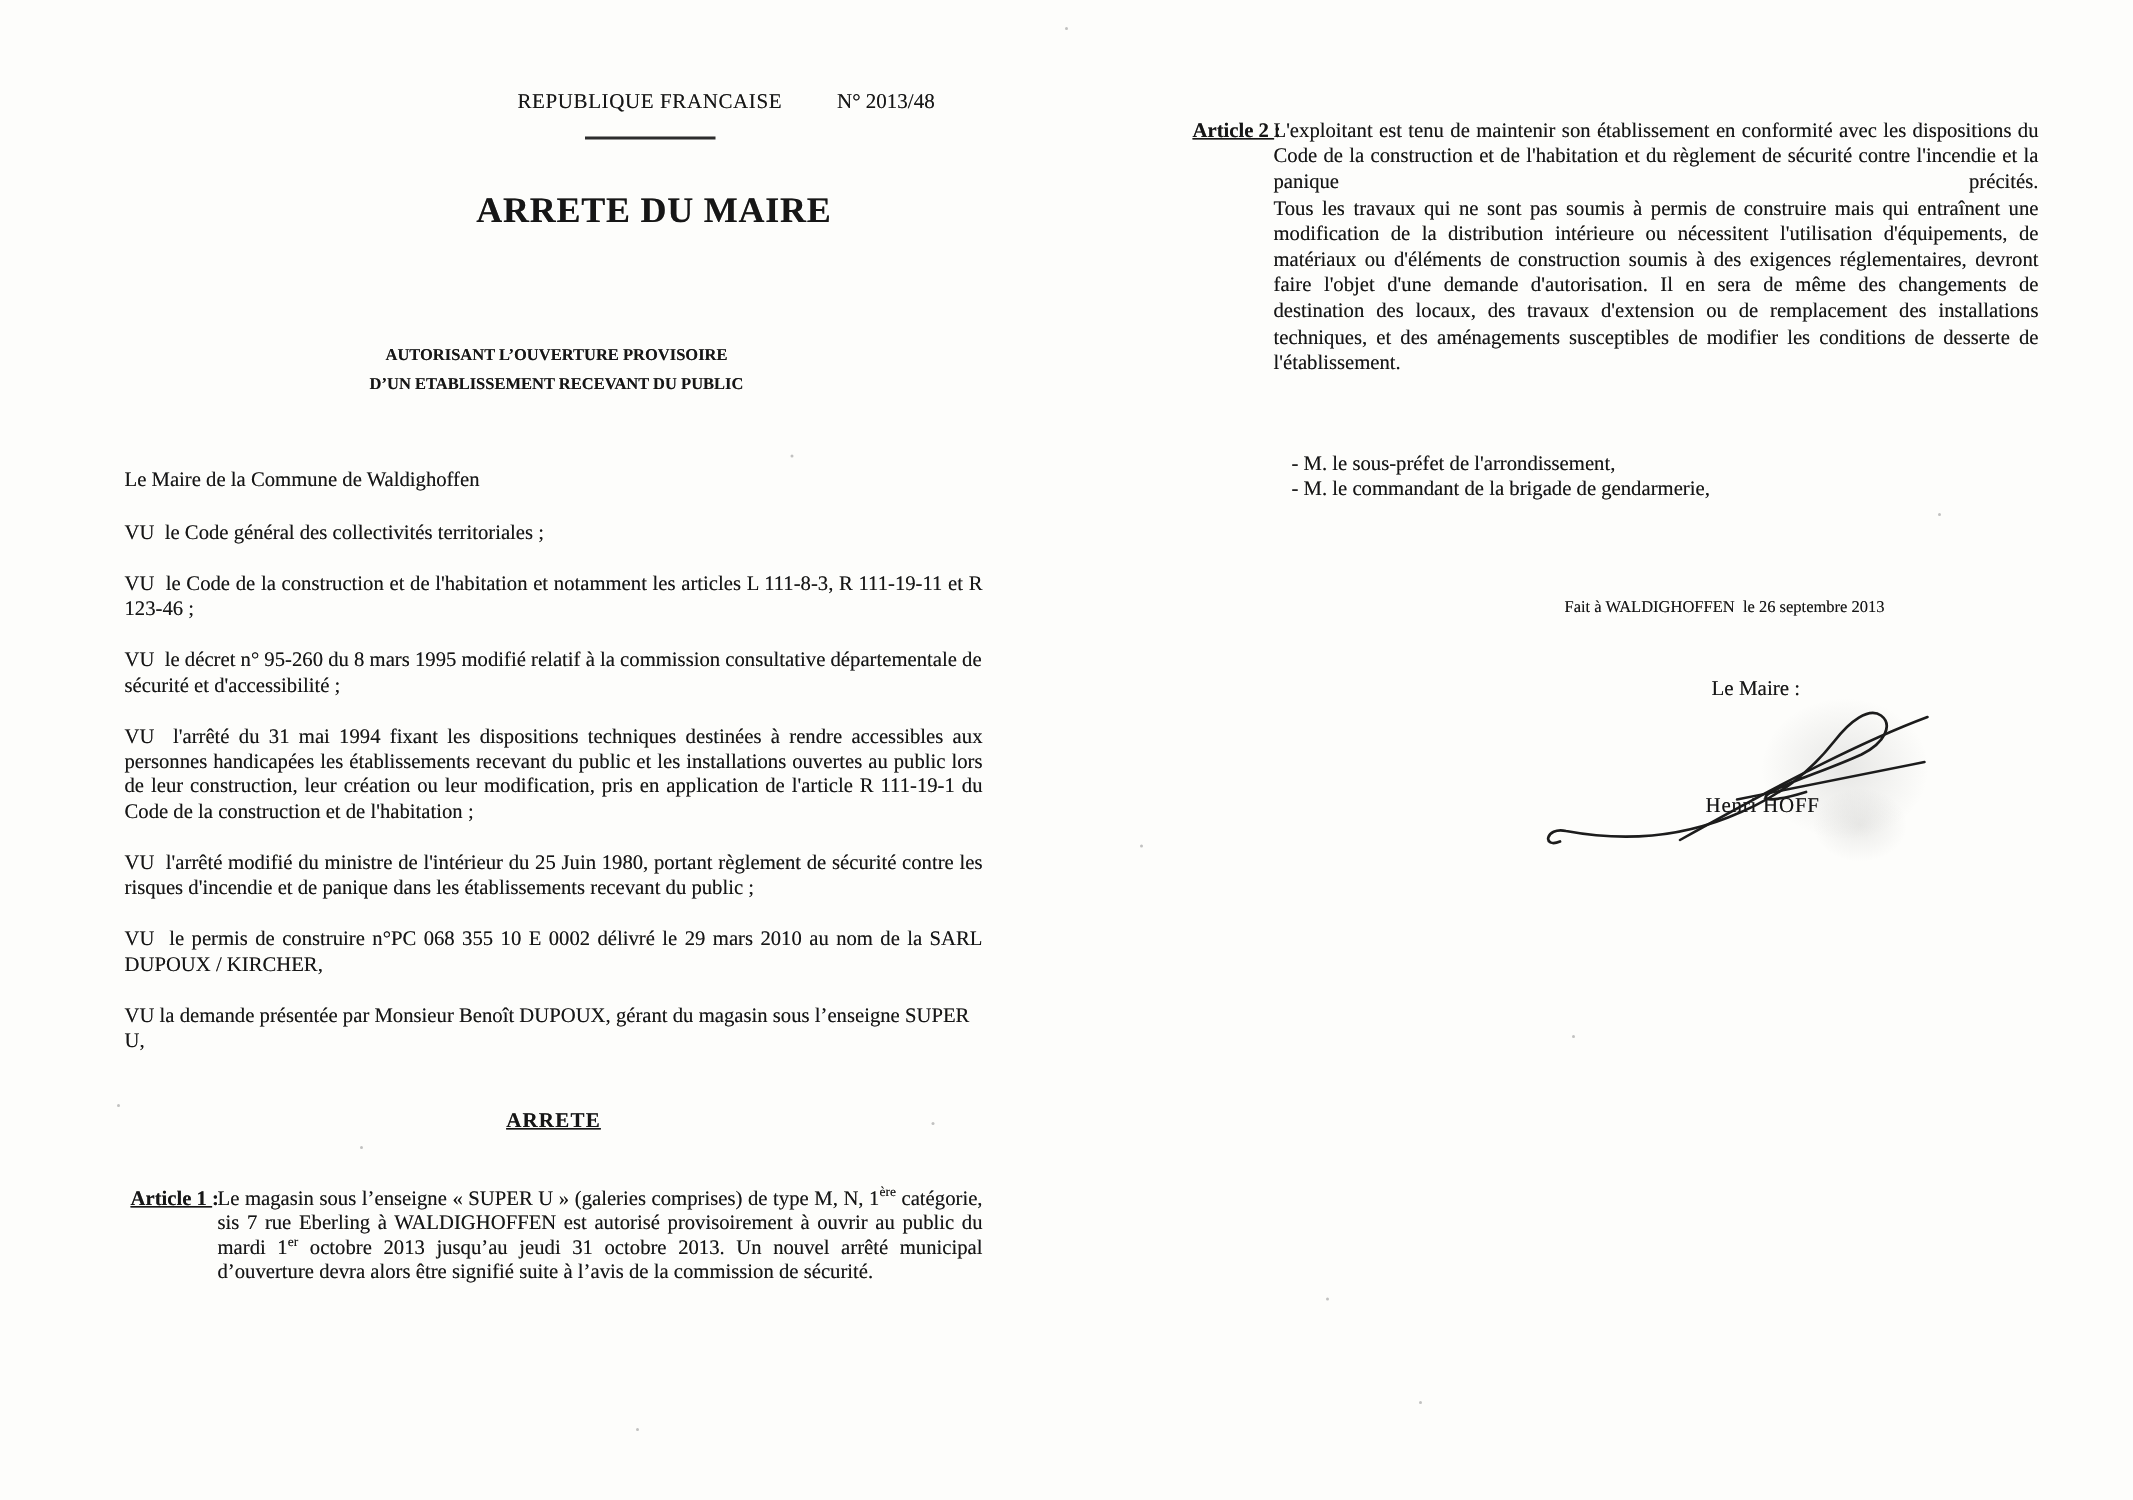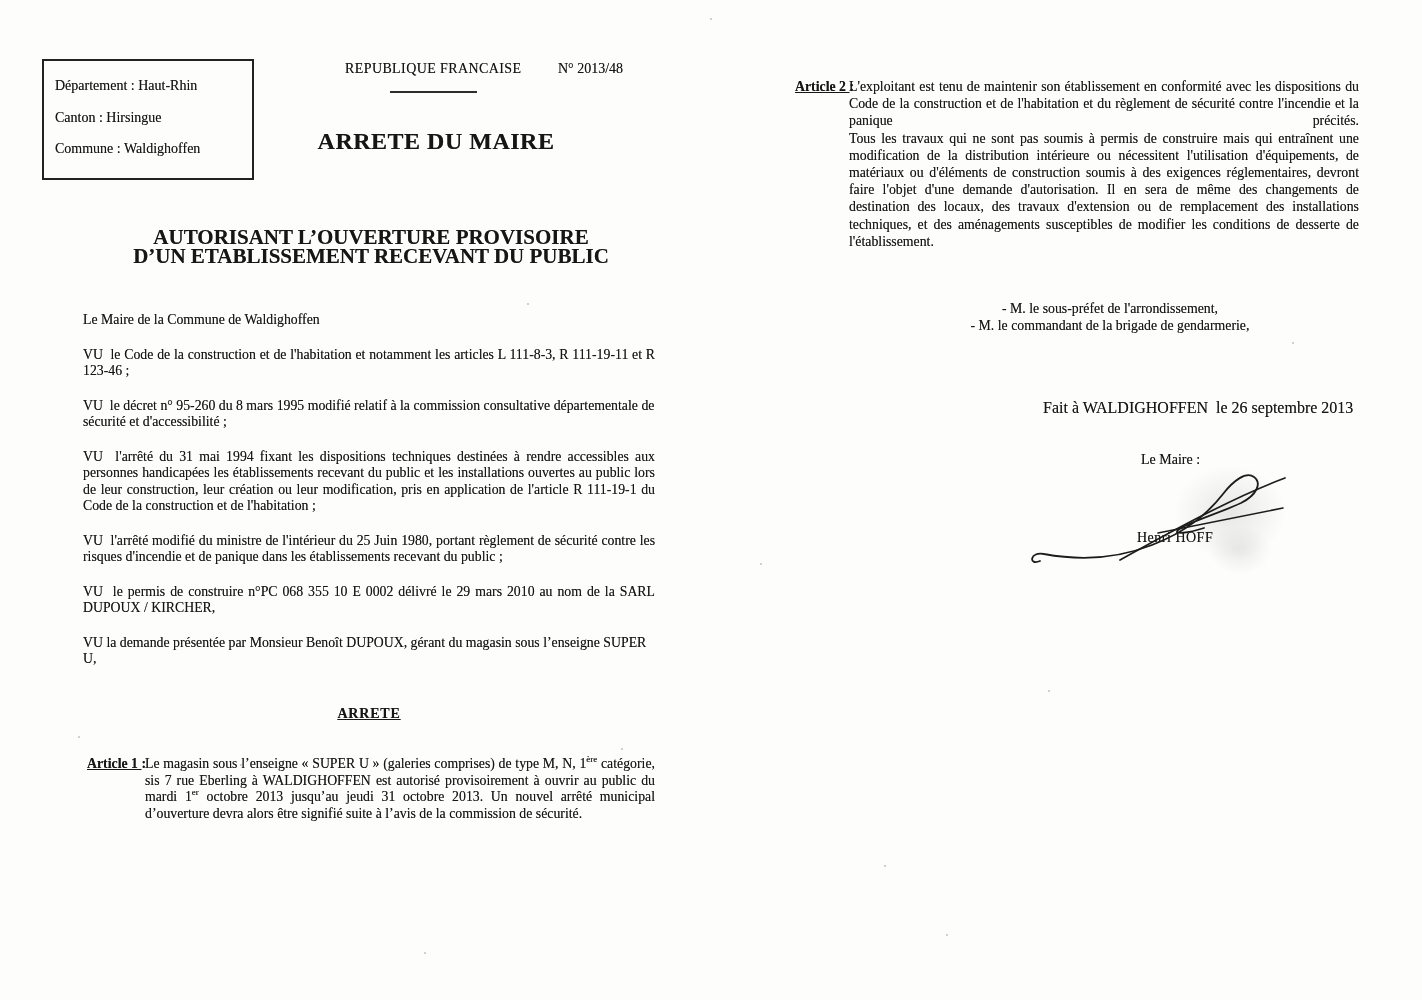--- a/index.html
+++ b/index.html
@@ -21,21 +21,21 @@
   .meta-box div{white-space:nowrap;}
   .republic{position:absolute;left:345px;top:61px;font-size:14px;letter-spacing:.4px;}
   .act-number{position:absolute;left:558px;top:61px;font-size:14px;}
   .republic-rule{position:absolute;left:390px;top:91px;width:87px;height:2px;background:#2d2d2d;}
   .main-title{
     position:absolute;left:286px;top:128px;width:300px;
     text-align:center;font-size:24px;font-weight:bold;letter-spacing:.5px;white-space:nowrap;
   }
   .subtitle{
     position:absolute;left:83px;top:228px;width:576px;
-    text-align:center;font-size:21px;font-weight:bold;line-height:19px;
+    text-align:center;font-size:11px;font-weight:bold;line-height:19px;
   }
   
   .body-text{font-size:13.8px;line-height:16.5px;}
   .left-body{position:absolute;left:83px;top:312px;width:572px;}
   .left-body p{margin:0 0 18px 0;}
   .jus{text-align:justify;}
   .arrete-heading{
     margin:38px 0 34px 0 !important;text-align:center;font-weight:bold;
     font-size:14px;letter-spacing:.8px;text-decoration:underline;
   }
@@ -43,54 +43,50 @@
   .a1{padding-left:62px;}
   .a2{padding-left:58px;}
   .art-label{position:absolute;left:4px;top:0;white-space:nowrap;font-weight:bold;}
   .u{text-decoration:underline;}
   .sup{vertical-align:super;font-size:9px;line-height:0;}
   .stretch-last{text-align:justify;text-align-last:justify;}
   
   .right-body{position:absolute;left:791px;top:78px;width:568px;font-size:13.8px;line-height:17.2px;}
   .article2 p{margin:0;}
   .article3-block{position:absolute;left:791px;top:284px;width:568px;font-size:13.8px;line-height:17.2px;}
-  .recipients{margin:16px 0 0 70px;text-align:center;}
-  .closing-date{position:absolute;left:1043px;top:399px;font-size:16px;white-space:nowrap;}
+  .recipients{margin:16px 0 0 70px;}
+  .closing-date{position:absolute;left:1043px;top:399px;font-size:11px;white-space:nowrap;}
   .closing-title{position:absolute;left:1141px;top:452px;font-size:14px;white-space:nowrap;}
   .signatory-name{position:absolute;left:1137px;top:530px;font-size:14px;white-space:nowrap;letter-spacing:.5px;}
   .signature-svg{position:absolute;left:1012px;top:462px;width:280px;height:105px;}
   .sig-noise{position:absolute;border-radius:50%;}
   .noise-a{left:1150px;top:445px;width:160px;height:135px;
     background:radial-gradient(closest-side,rgba(70,70,70,.12),rgba(70,70,70,0) 70%);}
   .noise-b{left:1195px;top:515px;width:90px;height:70px;
     background:radial-gradient(closest-side,rgba(70,70,70,.10),rgba(70,70,70,0) 70%);}
   .speck{position:absolute;background:rgba(40,40,40,.28);border-radius:50%;}
 </style>
 </head>
 <body>
 
 <div class="page">
 
-  <div class="meta-box">
-    <div>Département : Haut-Rhin</div>
-    <div>Canton : Hirsingue</div>
-    <div>Commune : Waldighoffen</div>
-  </div>
 
   <div class="republic">REPUBLIQUE FRANCAISE</div>
   <div class="act-number">N° 2013/48</div>
   <div class="republic-rule"></div>
   <div class="main-title">ARRETE DU MAIRE</div>
   <div class="subtitle">
     <div>AUTORISANT L’OUVERTURE PROVISOIRE</div>
     <div>D’UN ETABLISSEMENT RECEVANT DU PUBLIC</div>
   </div>
 
   <div class="left-body body-text">
     <p>Le Maire de la Commune de Waldighoffen</p>
+    <p>VU&nbsp; le Code général des collectivités territoriales ;</p>
     <p class="jus">VU&nbsp; le Code de la construction et de l'habitation et notamment les articles L 111-8-3, R 111-19-11 et R 123-46 ;</p>
     <p>VU&nbsp; le décret n° 95-260 du 8 mars 1995 modifié relatif à la commission consultative départementale de sécurité et d'accessibilité ;</p>
     <p class="jus">VU&nbsp; l'arrêté du 31 mai 1994 fixant les dispositions techniques destinées à rendre accessibles aux personnes handicapées les établissements recevant du public et les installations ouvertes au public lors de leur construction, leur création ou leur modification, pris en application de l'article R 111-19-1 du Code de la construction et de l'habitation ;</p>
     <p class="jus">VU&nbsp; l'arrêté modifié du ministre de l'intérieur du 25 Juin 1980, portant règlement de sécurité contre les risques d'incendie et de panique dans les établissements recevant du public ;</p>
     <p class="jus">VU&nbsp; le permis de construire n°PC 068 355 10 E 0002 délivré le 29 mars 2010 au nom de la SARL DUPOUX / KIRCHER,</p>
     <p>VU la demande présentée par Monsieur Benoît DUPOUX, gérant du magasin sous l’enseigne SUPER U,</p>
 
     <p class="arrete-heading">ARRETE</p>
 
     <div class="article a1 jus">

